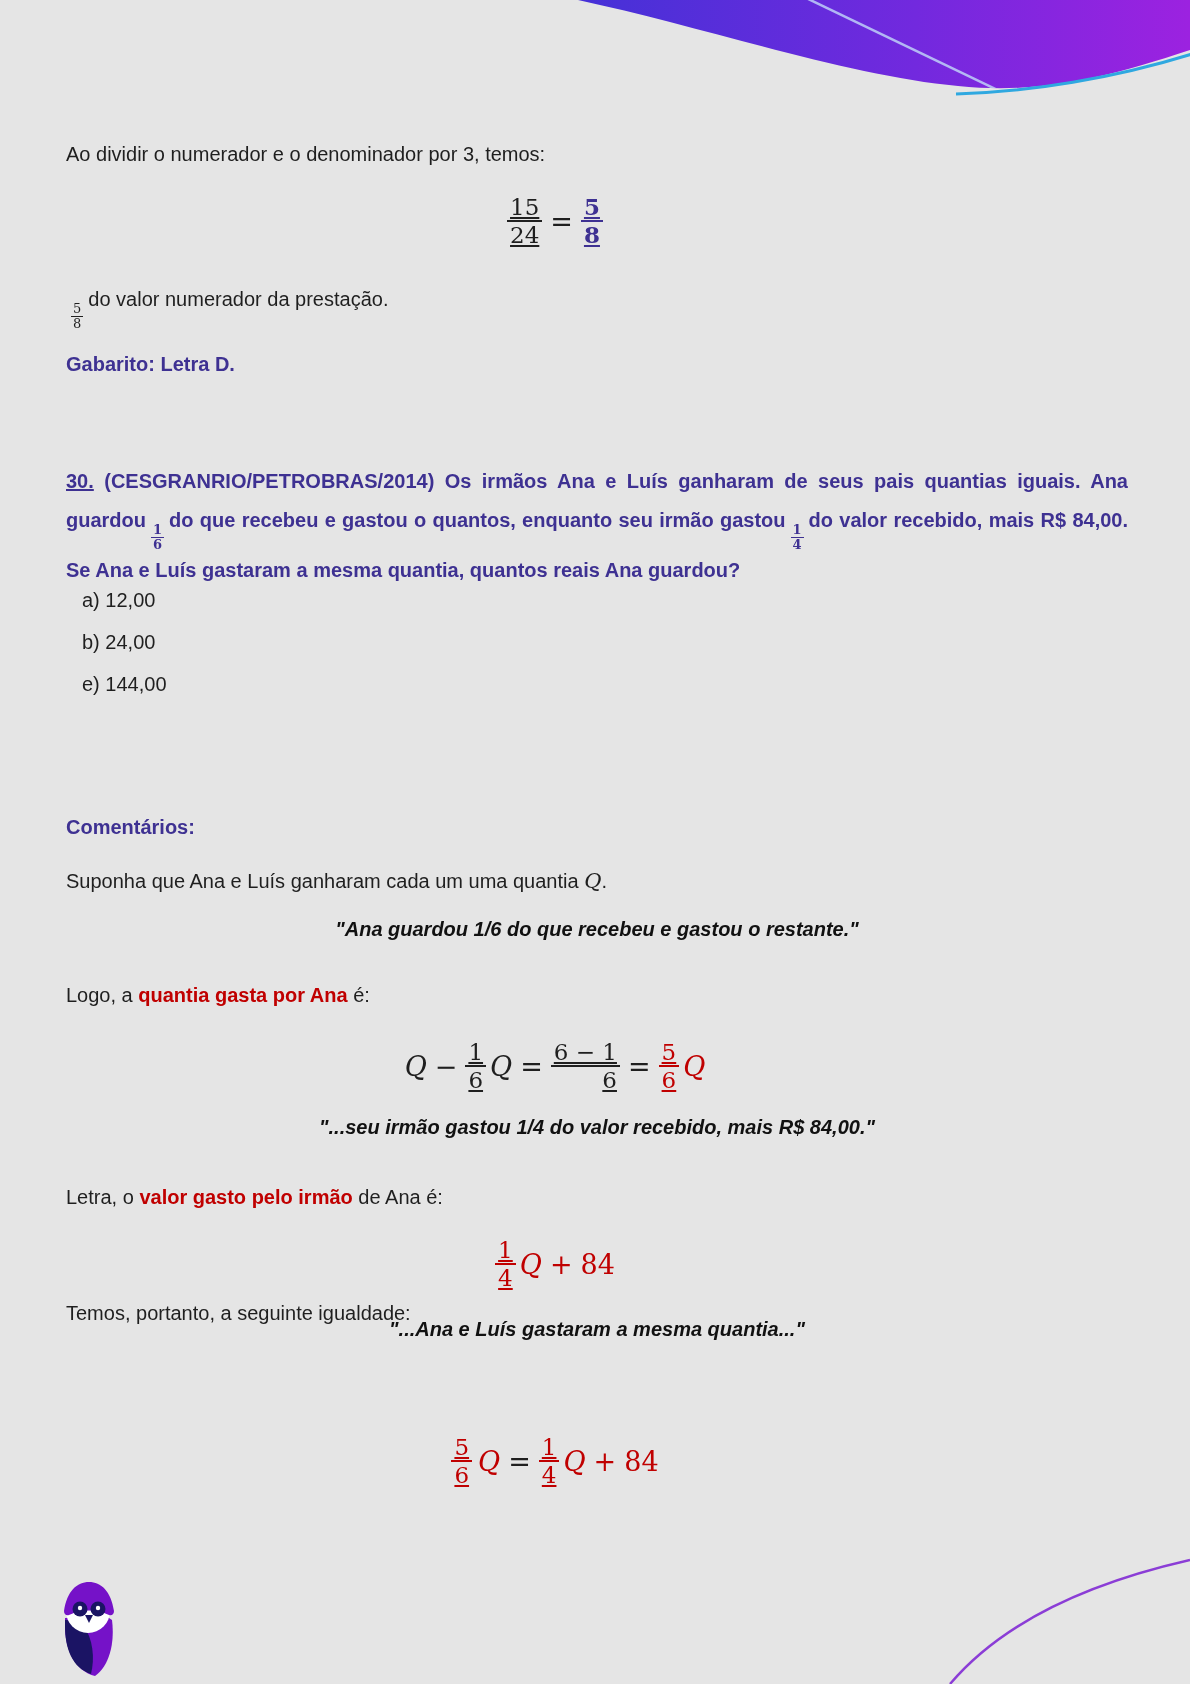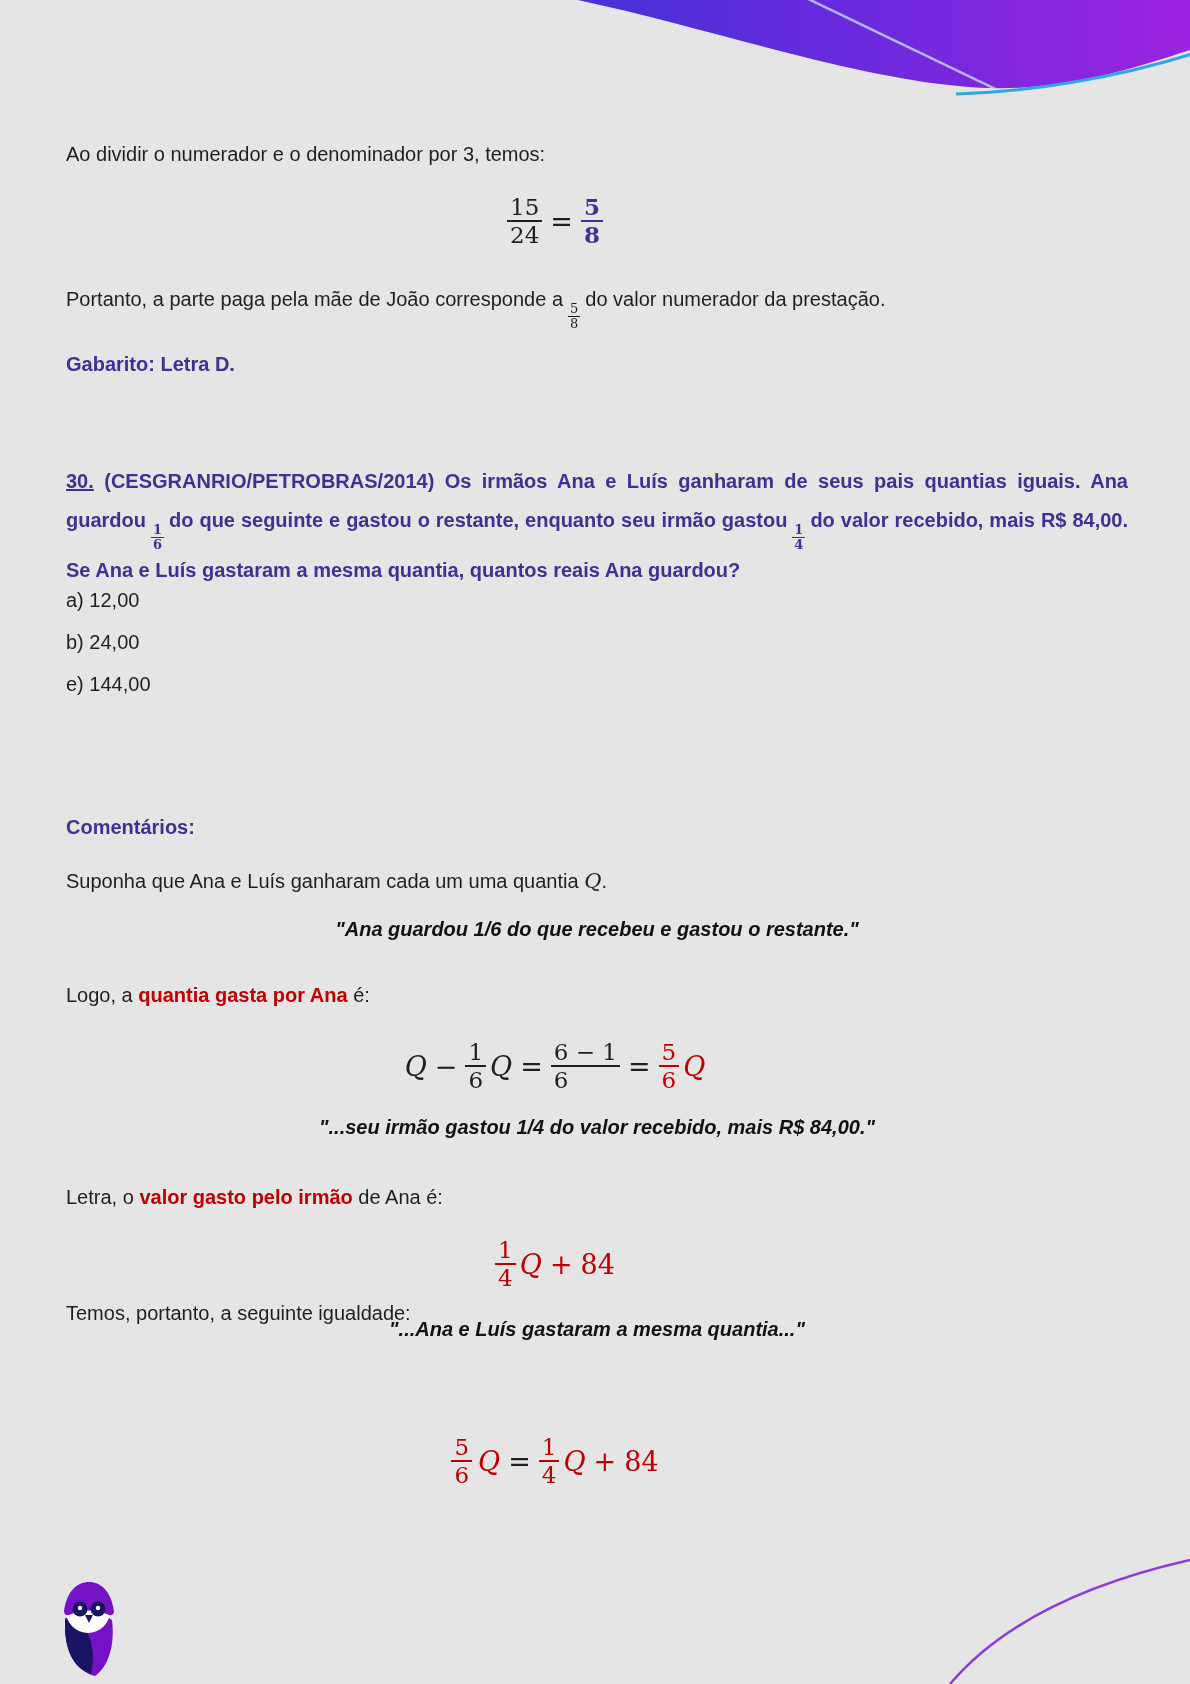--- a/index.html
+++ b/index.html
@@ -12,31 +12,31 @@
   .redtxt{color:#C00000;font-weight:700;}
   .u{text-decoration:underline;}
   .just{text-align:justify;}
   .quote{font-weight:700;font-style:italic;font-size:20px;text-align:center;color:#111;}
   
   .math{font-family:"DejaVu Serif",serif;}
   .mi{font-style:italic;}
   .eq{left:66px;width:978px;display:flex;justify-content:center;align-items:center;gap:8px;
       font-family:"DejaVu Serif",serif;font-size:27px;color:#1f1f1f;}
   .eq .frac{font-size:23px;}
-  .frac{display:inline-flex;flex-direction:column;align-items:flex-start;line-height:1.15;
-        vertical-align:middle;}
+  .frac{display:inline-flex;flex-direction:column;align-items:flex-end;line-height:1.15;
+        vertical-align:middle;text-decoration:underline;}
   .frac .fn{border-bottom:2px solid currentColor;padding:0 3px;}
   .frac .fd{padding:0 3px;}
   .ifrac{display:inline-flex;flex-direction:column;align-items:center;line-height:1.05;
          font-size:13px;font-family:"DejaVu Serif",serif;font-style:normal;
          vertical-align:-0.55em;margin:0 5px;}
   .ifrac .fn{border-bottom:1.4px solid currentColor;padding:0 2px;}
   .ifrac .fd{padding:0 2px;}
   .redm{color:#C00000;}
-  .opt{height:42px;display:flex;align-items:center;font-size:20px;color:#1f1f1f;}
+  .opt{height:42px;display:flex;align-items:center;font-size:20px;color:#1f1f1f;margin-left:16px;}
 </style>
 </head>
 <body>
 
 <div class="page">
 
   <svg class="abs" style="top:0;left:0" width="1190" height="170" viewBox="0 0 1190 170">
     <defs>
       <linearGradient id="wavegrad" x1="0" y1="0" x2="1" y2="0">
         <stop offset="0" stop-color="#4531D7"></stop>
@@ -60,34 +60,34 @@
         <span class="fd">24</span>
       </span>
     <span>=</span>
     <span class="frac blue">
         <span class="fn">5</span>
         <span class="fd">8</span>
       </span>
   </div>
 
   <div class="abs txt col" style="top:285px">
-    <span>Portanto, a parte paga pela mãe de João corresponde a</span><span class="ifrac">
+    <span class="ifrac">
         <span class="fn">5</span>
         <span class="fd">8</span>
       </span><span>do valor numerador da prestação.</span>
   </div>
 
   <div class="abs txt col blue" style="top:350px">Gabarito: Letra D.</div>
 
   <div class="abs col blue just" style="top:462px;font-size:20px;line-height:39px">
     <span class="u">30.</span>
     <span>(CESGRANRIO/PETROBRAS/2014) Os irmãos Ana e Luís ganharam de seus pais quantias iguais. Ana guardou</span><span class="ifrac">
         <span class="fn">1</span>
         <span class="fd">6</span>
-      </span><span>do que seguinte e gastou o restante, enquanto seu irmão gastou</span><span class="ifrac">
+      </span><span>do que recebeu e gastou o quantos, enquanto seu irmão gastou</span><span class="ifrac">
         <span class="fn">1</span>
         <span class="fd">4</span>
       </span><span>do valor recebido, mais R$ 84,00. Se Ana e Luís gastaram a mesma quantia, quantos reais Ana guardou?</span>
   </div>
 
   <div class="abs col" style="top:579px">
     <div class="opt">a) 12,00</div>
     <div class="opt">b) 24,00</div>
     <div class="opt">e) 144,00</div>
   </div>

